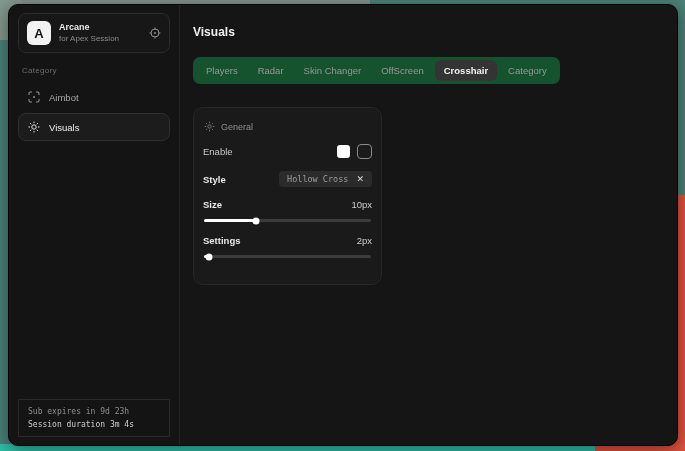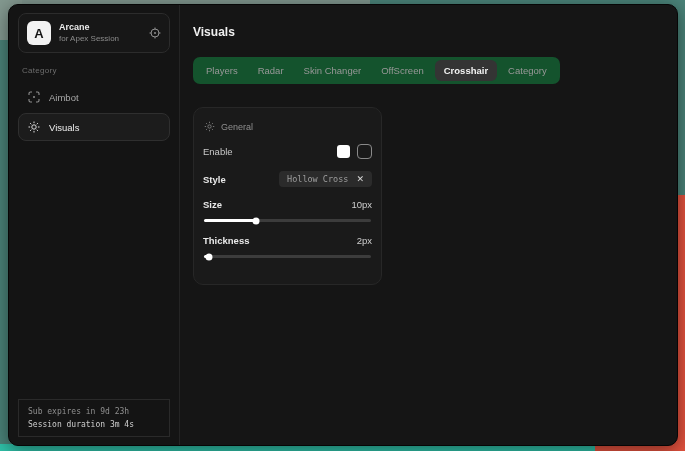--- a/index.html
+++ b/index.html
@@ -188,21 +188,21 @@
         <div class="row">
           <span class="row-label strong">Size</span>
           <span class="row-value">10px</span>
         </div>
         <div class="slider">
           <div class="slider-fill" style="width: 31%;"></div>
           <div class="slider-thumb" style="left: 31%;"></div>
         </div>
 
         <div class="row">
-          <span class="row-label strong">Thickness</span>
+          <span class="row-label strong">Settings</span>
           <span class="row-value">2px</span>
         </div>
         <div class="slider">
           <div class="slider-fill" style="width: 3%;"></div>
           <div class="slider-thumb" style="left: 3%;"></div>
         </div>
       </section>
     </main>
 
   </div>

